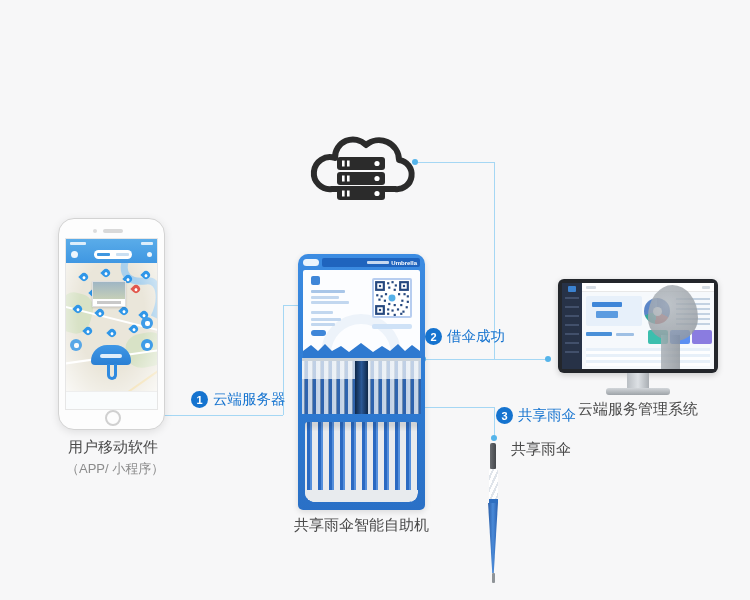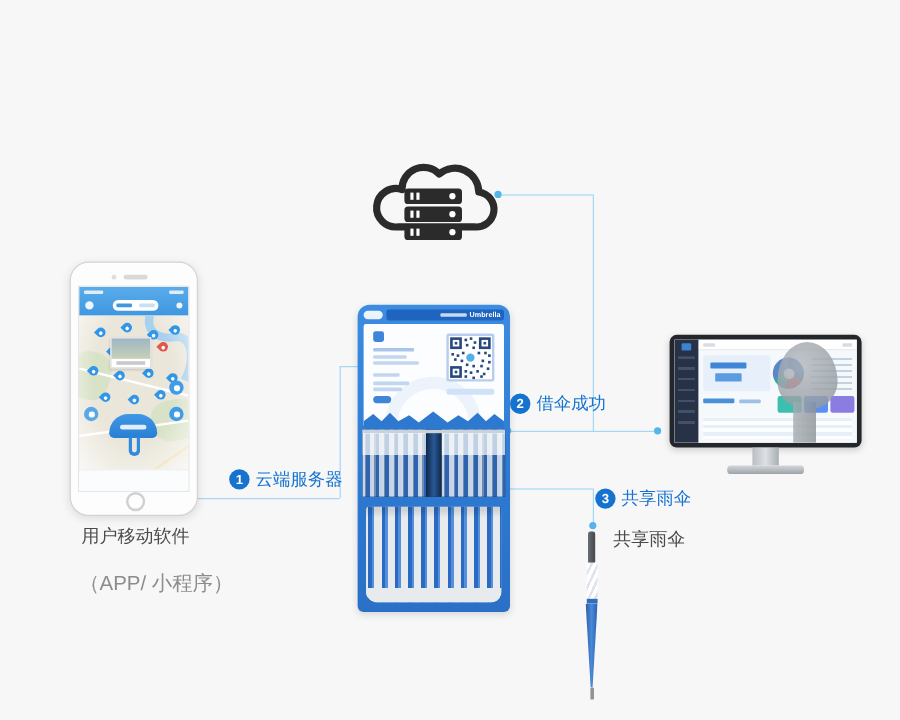--- a/index.html
+++ b/index.html
@@ -59,21 +59,21 @@
   .p-umb { position:absolute; left:25px; top:82px; width:40px; height:40px; }
   .p-umb-canopy { width:40px; height:20px; background:linear-gradient(180deg,#3f97e6,#2a7fd4);
                   border-radius:20px 20px 5px 5px; position:relative; }
   .p-umb-canopy i { position:absolute; left:9px; top:9px; width:22px; height:4px; background:rgba(255,255,255,0.85); border-radius:2px; display:block; }
   .p-umb-handle { position:absolute; left:16px; top:19px; width:10px; height:16px;
                   border:3px solid #2f8ae0; border-top:none; border-radius:0 0 7px 7px; }
   .round-btn { position:absolute; width:12px; height:12px; border-radius:50%; background:#3f9ce8; }
   .round-btn::after { content:""; position:absolute; left:3.5px; top:3.5px; width:5px; height:5px; border-radius:2px; background:#fff; }
   .p-bottomstrip { position:absolute; left:0; right:0; top:152px; height:20px; background:#fafcfd; border-top:1px solid #eee; }
   .p-home { position:absolute; bottom:3px; left:46px; width:16px; height:16px; border-radius:50%; border:2px solid #d0d0d0; }
-  .phone-sub { position:absolute; left:66px; top:460px; font-size:17px; color:#8c8c8c;margin-top:15px; }
+  .phone-sub { position:absolute; left:66px; top:460px; font-size:13px; color:#8c8c8c; }
 
   
   .machine { position:absolute; left:298px; top:254px; width:127px; height:256px;
              background:linear-gradient(180deg,#3c8ce2 0%,#2d7ad2 55%,#2a70c6 100%);
              border-radius:10px 10px 5px 5px; box-shadow:0 2px 6px rgba(0,0,0,0.12); }
   .m-header { position:absolute; top:3px; left:5px; right:5px; height:11px; display:flex; gap:3px; align-items:center; }
   .m-logo-pill { width:16px; height:7px; background:#fff; border-radius:4px; opacity:0.9; }
   .m-title-strip { flex:1; height:9px; background:#1f64be; border-radius:2px; display:flex;
                    align-items:center; justify-content:flex-end; padding:0 3px; gap:2px; }
   .m-title-strip b { display:block; width:22px; height:3px; background:rgba(255,255,255,0.75); border-radius:1px; }
@@ -328,20 +328,21 @@
     <div class="m-rack">
       <div class="m-rack-side l"></div>
       <div class="m-rack-side r"></div>
       <div class="m-divider"></div>
       <div class="m-rack-rail"></div>
     </div>
     <div class="m-cabinet">
       <div class="m-floor"></div>
     </div>
   </div>
+  <div class="caption center" style="left:290px;top:516px;width:143px;">共享雨伞智能自助机</div>
 
   <div class="monitor">
     <div class="mon-screen">
       <div class="mon-body">
         <div class="mon-panelA"></div>
         <div class="mon-blue1"></div>
         <div class="mon-blue2"></div>
         <div class="donut"></div>
         <div class="mon-table"></div>
         <div class="mon-mid1"></div>
@@ -360,20 +361,21 @@
         <div class="mon-sb-rows"></div>
       </div>
       <div class="mon-head">
         <div class="head-skull"></div>
         <div class="head-neck"></div>
       </div>
     </div>
   </div>
   <div class="mon-neck"></div>
   <div class="mon-base"></div>
+  <div class="caption center" style="left:558px;top:400px;width:160px;">云端服务管理系统</div>
 
   <div class="umb">
     <div class="umb-handle"></div>
     <div class="umb-sleeve"></div>
     <div class="umb-band"></div>
     <div class="umb-body"></div>
     <div class="umb-tip"></div>
   </div>
   <div class="caption" style="left:511px;top:440px;font-family:Liberation Mono, monospace;">共享雨伞</div>
 

